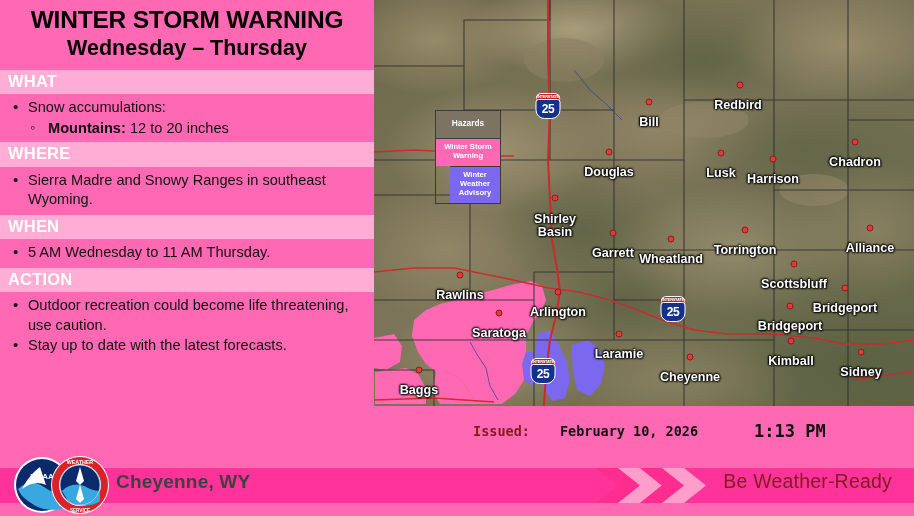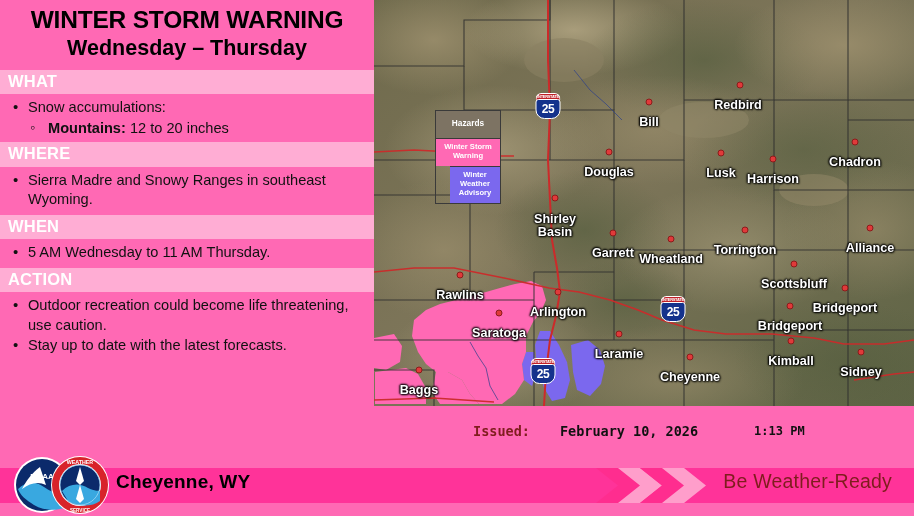--- a/index.html
+++ b/index.html
@@ -188,21 +188,21 @@
     color: #7f1d1d;
   }
   #issued-date {
     margin-left: 30px;
     font-size: 13.5px;
     font-weight: bold;
     color: #111;
   }
   #issued-time {
     margin-left: 56px;
-    font-size: 12px;
+    font-size: 17px;
     font-weight: bold;
     color: #111;
   }
 
   
   #footer {
     position: absolute;
     left: 0; top: 455px;
     width: 914px; height: 61px;
     background: #FF69B4;
@@ -217,21 +217,21 @@
     position: absolute;
     left: 10px; top: 0px;
     width: 104px; height: 61px;
     z-index: 5;
   }
   #office-name {
     position: absolute;
     left: 116px; top: 16px;
     font-size: 19px;
     font-weight: bold;
-    color: #000000;
+    color: #404040;
     letter-spacing: 0.2px;
     z-index: 5;
   }
   #chevrons {
     position: absolute;
     left: 596px; top: 13px;
     width: 110px; height: 35px;
     z-index: 4;
   }
   #tagline {

